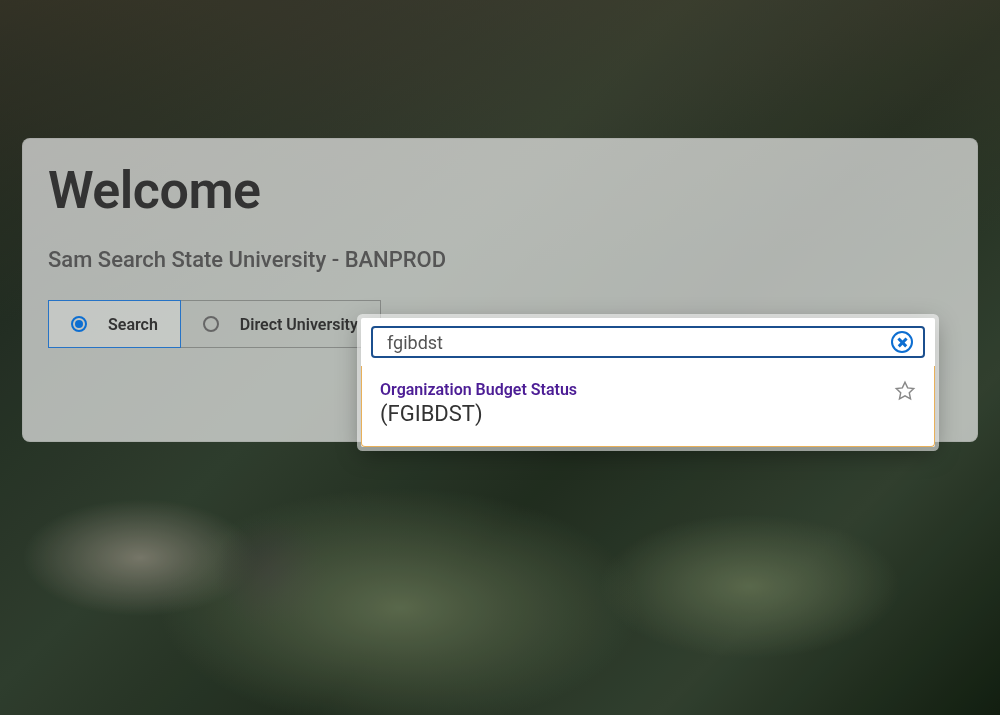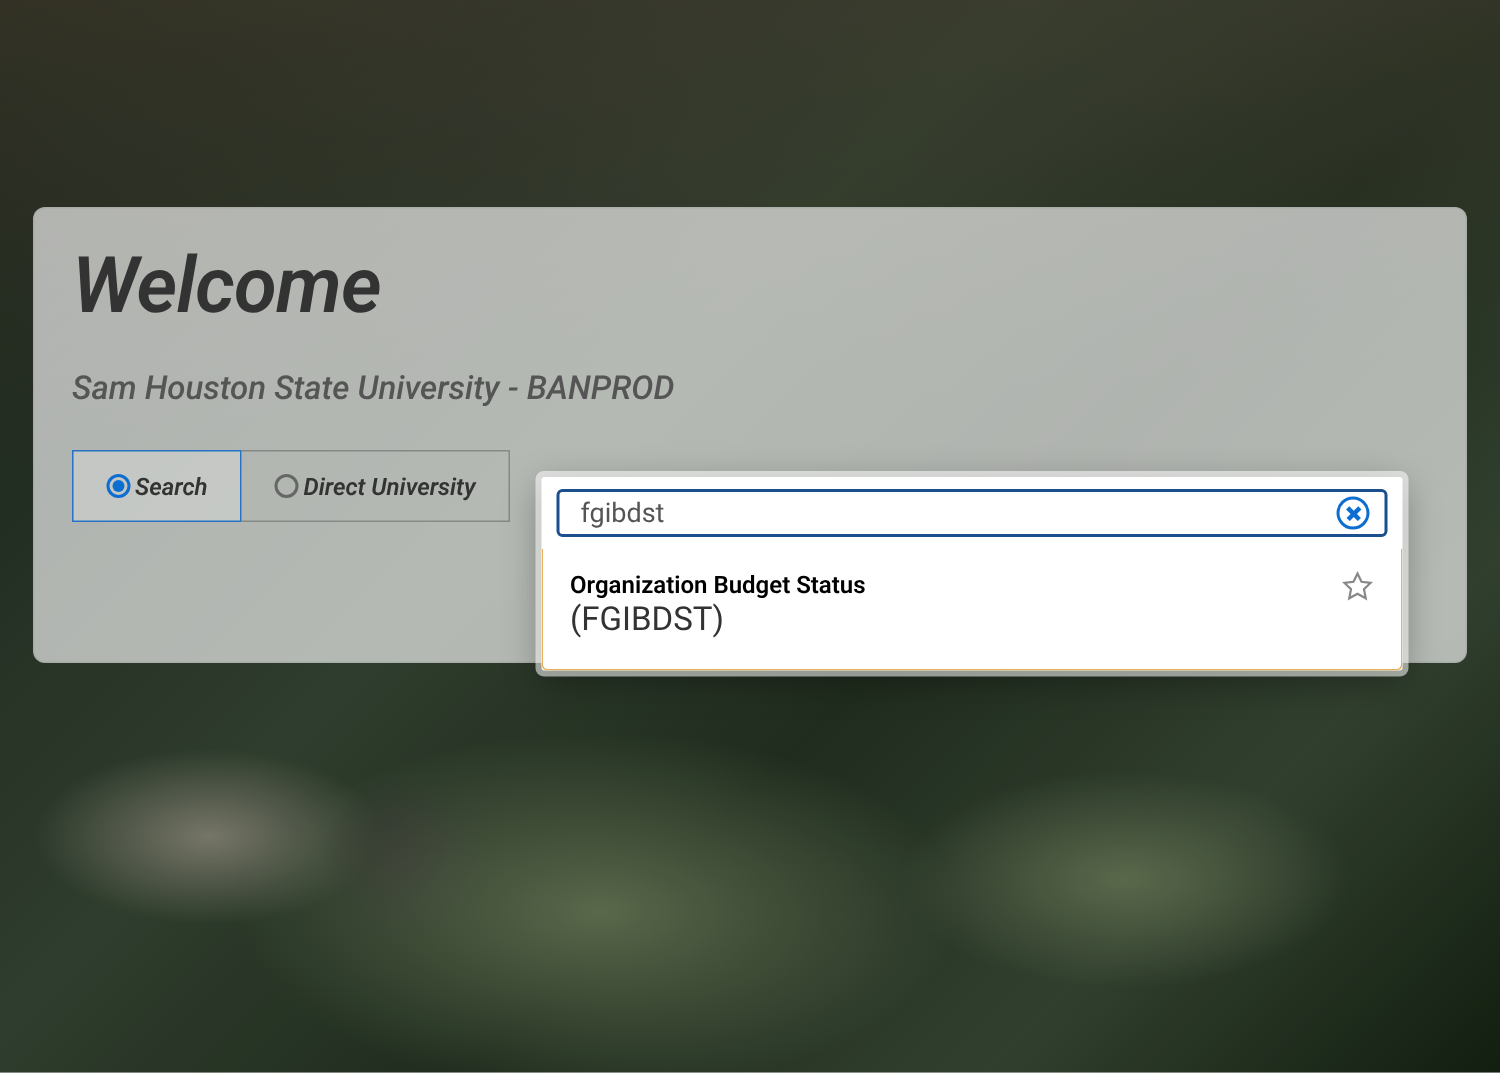--- a/index.html
+++ b/index.html
@@ -27,21 +27,20 @@
     
     .welcome-panel {
       position: absolute;
       left: 22px;
       top: 138px;
       width: 956px;
       height: 304px;
       background: rgba(245, 245, 245, 0.68);
       border-radius: 8px;
       padding: 24px 26px 28px 26px;
-      font-style: italic;
     }
     
     .welcome-panel::before {
       content: '';
       position: absolute;
       inset: 0;
       border-radius: 8px;
       box-shadow: inset 0 0 0 1px rgba(0,0,0,0.05);
       pointer-events: none;
     }
@@ -64,21 +63,21 @@
     
     .nav-row {
       display: flex;
       align-items: stretch;
       height: 48px;
     }
     
     .nav-tab {
       display: flex;
       align-items: center;
-      gap: 3px;
+      gap: 21px;
       padding: 0 22px;
       border: 1px solid rgba(0,0,0,0.25);
       cursor: pointer;
       font-size: 16px;
       font-weight: 600;
       color: #333333;
       background: transparent;
     }
     
     .nav-tab.selected {
@@ -187,21 +186,21 @@
       display: flex;
       align-items: flex-start;
       justify-content: space-between;
     }
     
     .result-text {
       flex: 1;
     }
     
     .result-title {
-      color: #000000;
+      color: #4c1d95;
       font-weight: 600;
       font-size: 16px;
       margin-bottom: 2px;
     }
     
     .result-code {
       color: #333333;
       font-size: 22px;
     }
     
@@ -214,21 +213,21 @@
     
     .star-icon svg { width: 22px; height: 22px; }
   </style>
 </head>
 <body>
 
 <div class="background-image"></div>
 
 <div class="welcome-panel">
   <h1 class="welcome-title">Welcome</h1>
-  <div class="welcome-subtitle">Sam Houston State University - BANPROD</div>
+  <div class="welcome-subtitle">Sam Search State University - BANPROD</div>
 
   <div class="nav-row">
     <div class="nav-tab selected">
       <span class="radio"></span>
       <span>Search</span>
     </div>
     <div class="nav-tab">
       <span class="radio"></span>
       <span>Direct University</span>
     </div>

